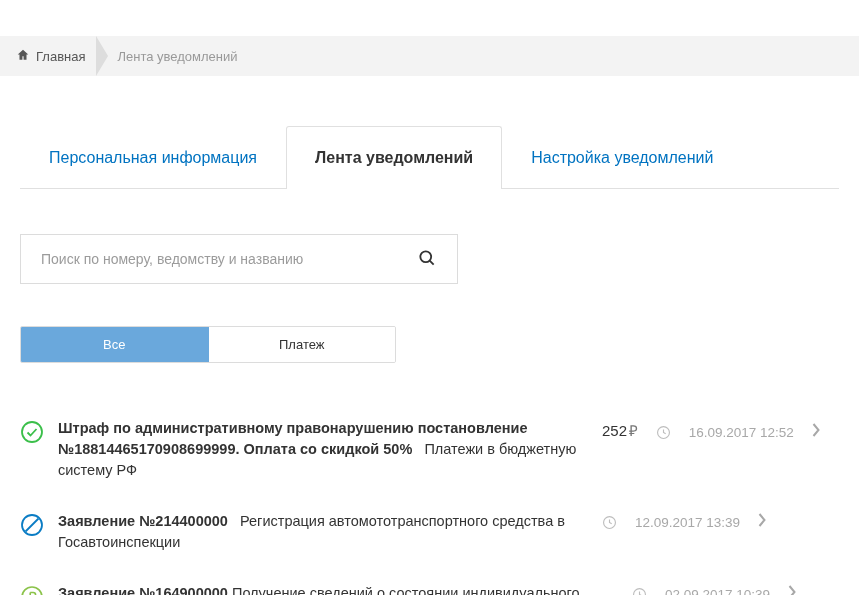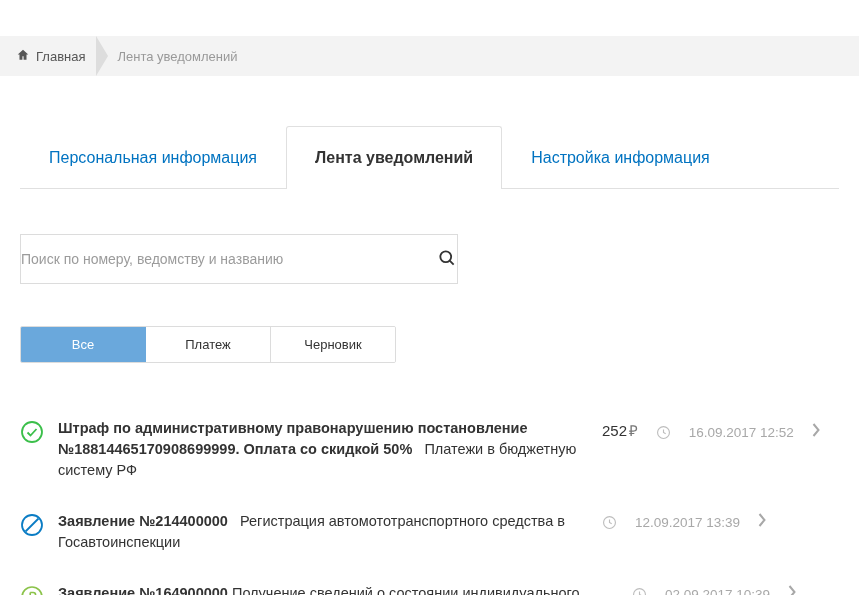--- a/index.html
+++ b/index.html
@@ -70,21 +70,21 @@
   }
 
   
   .search-wrap {
     margin: 45px 20px 0 20px;
     width: 438px;
     border: 1px solid #dcdcdc;
     display: flex;
     align-items: center;
     height: 50px;
-    padding: 0 0;
+    padding: 0 20px;
   }
   .search-input {
     flex: 1;
     border: none;
     outline: none;
     font-size: 14px;
     color: #333;
     background: transparent;
   }
   .search-input::placeholder { color: #9b9b9b; }
@@ -173,37 +173,36 @@
   </div>
   <div class="breadcrumb-sep"></div>
   <div class="breadcrumb-item">
     <span>Лента уведомлений</span>
   </div>
 </div>
 
 <div class="tabs-row">
   <div class="tab">Персональная информация</div>
   <div class="tab active">Лента уведомлений</div>
-  <div class="tab">Настройка информация</div>
+  <div class="tab">Настройка уведомлений</div>
 </div>
 
 <div class="search-wrap">
   <input class="search-input" type="text" placeholder="Поиск по номеру, ведомству и названию" style="">
   <span class="search-icon">
     <svg width="20" height="20" viewBox="0 0 24 24" fill="none" stroke="#333" stroke-width="2.2">
       <circle cx="10.5" cy="10.5" r="6.5"></circle>
         <line x1="20" y1="20" x2="15.2" y2="15.2"></line>
     </svg>
   </span>
 </div>
 
 <div class="filters">
   <div class="filter active">Все</div>
   <div class="filter">Платеж</div>
-  <div class="filter">Черновик</div>
 </div>
 
 <div class="list">
 
   <div class="list-item">
     <div class="item-icon">
       <svg width="24" height="24" viewBox="0 0 24 24" fill="none" stroke="#3bbf4a" stroke-width="1.8">
         <circle cx="12" cy="12" r="10"></circle>
           <path d="M7.5 12.5l3 3 6-6.5"></path>
       </svg>

